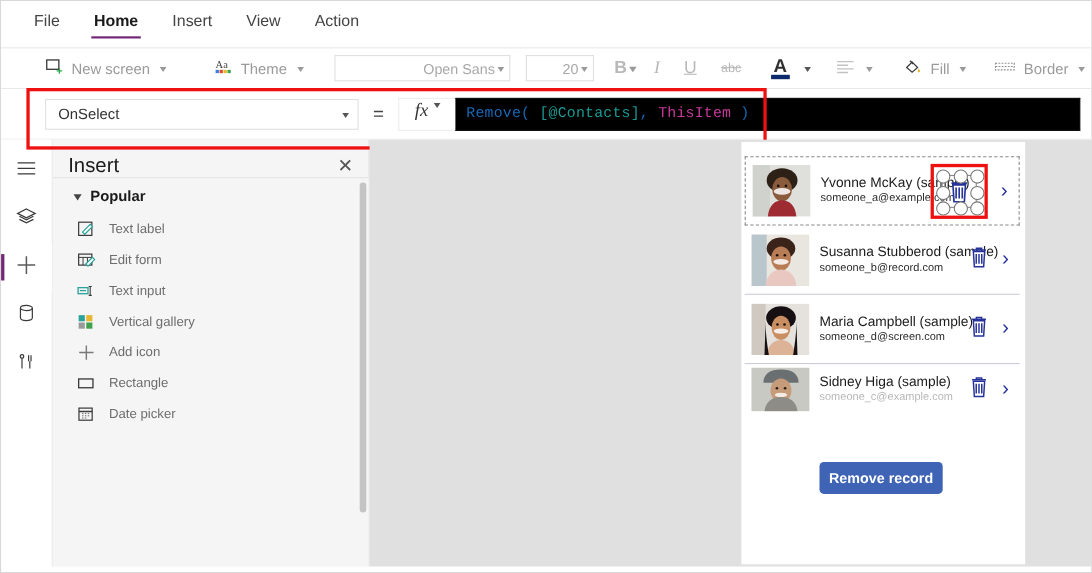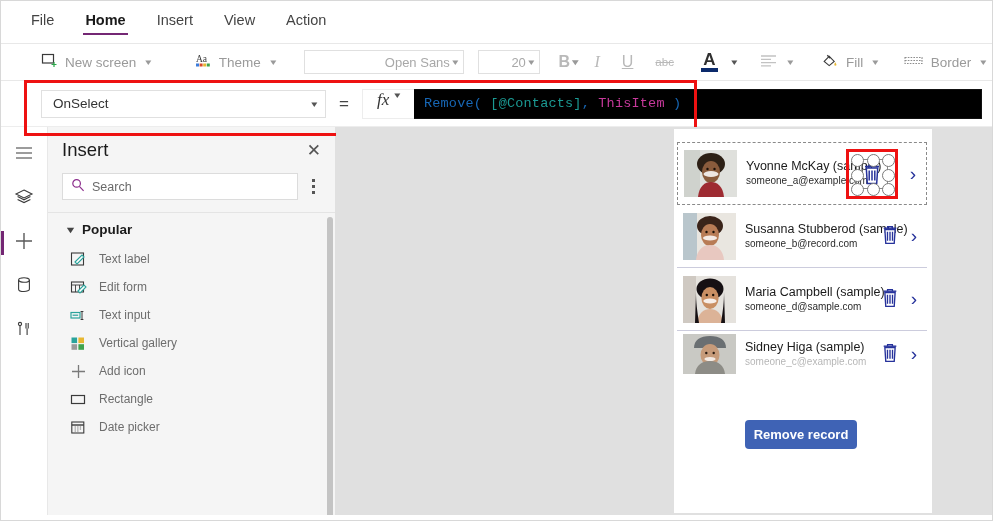--- a/index.html
+++ b/index.html
@@ -276,36 +276,20 @@
           </svg>
         </span>
       </div>
     </div>
 
     <div class="panel">
       <div class="panel-head">
         <div class="panel-title-row">
           <div class="panel-title">Insert</div>
           <div class="panel-close">✕</div>
-        </div>
-        <div class="panel-search-row">
-          <div class="searchbox">
-            <span class="q">
-              <svg width="14" height="14" viewBox="0 0 14 14">
-                  <circle cx="5.6" cy="5.4" r="3.8" fill="none" stroke="#8c2d8c" stroke-width="1.2"></circle>
-                  <path d="M8.4 8.4 L12.6 12.8" stroke="#8c2d8c" stroke-width="1.2"></path>
-                </svg>
-            </span>
-            <span class="ph">Search</span>
-          </div>
-          <div class="kebab">
-            <span></span>
-              <span></span>
-              <span></span>
-          </div>
         </div>
       </div>
 
       <div class="panel-list">
         <div class="grp">
           <span class="gc">▾</span>
           <span>Popular</span>
         </div>
 
         <div class="ins-item">
@@ -476,21 +460,21 @@
                 <path d="M14 47c1-10 7-14 13-14s12 4 13 14z" fill="#dcb397"></path>
                 <path d="M13 16c0 10 1 18 3 31h-4z" fill="#161013"></path>
                 <path d="M41 16c0 10-1 18-3 31h4z" fill="#161013"></path>
                 <ellipse cx="27" cy="25" rx="6.6" ry="2.4" fill="#fff" opacity=".85"></ellipse>
                 <circle cx="23.8" cy="19" r="1.2" fill="#1a1008"></circle>
                   <circle cx="30.2" cy="19" r="1.2" fill="#1a1008"></circle>
               </svg>
             </div>
             <div class="gtext">
               <div class="gname">Maria Campbell (sample)</div>
-              <div class="gmail">someone_d@sample.com</div>
+              <div class="gmail">someone_d@screen.com</div>
             </div>
             <div class="trash">
               <span>
                 <svg width="18" height="21" viewBox="0 0 20 23">
                   <path d="M3 4.5h14" stroke="#26329b" stroke-width="1.6"></path>
                   <path d="M7.3 4.5V2.8h5.4v1.7" fill="none" stroke="#26329b" stroke-width="1.4"></path>
                   <path d="M4.3 6h11.4l-1 15.4H5.3z" fill="#fff" stroke="#26329b" stroke-width="1.5"></path>
                   <path d="M7.2 8.5v10M10 8.5v10M12.8 8.5v10" stroke="#26329b" stroke-width="1.5"></path>
                 </svg>
               </span>

